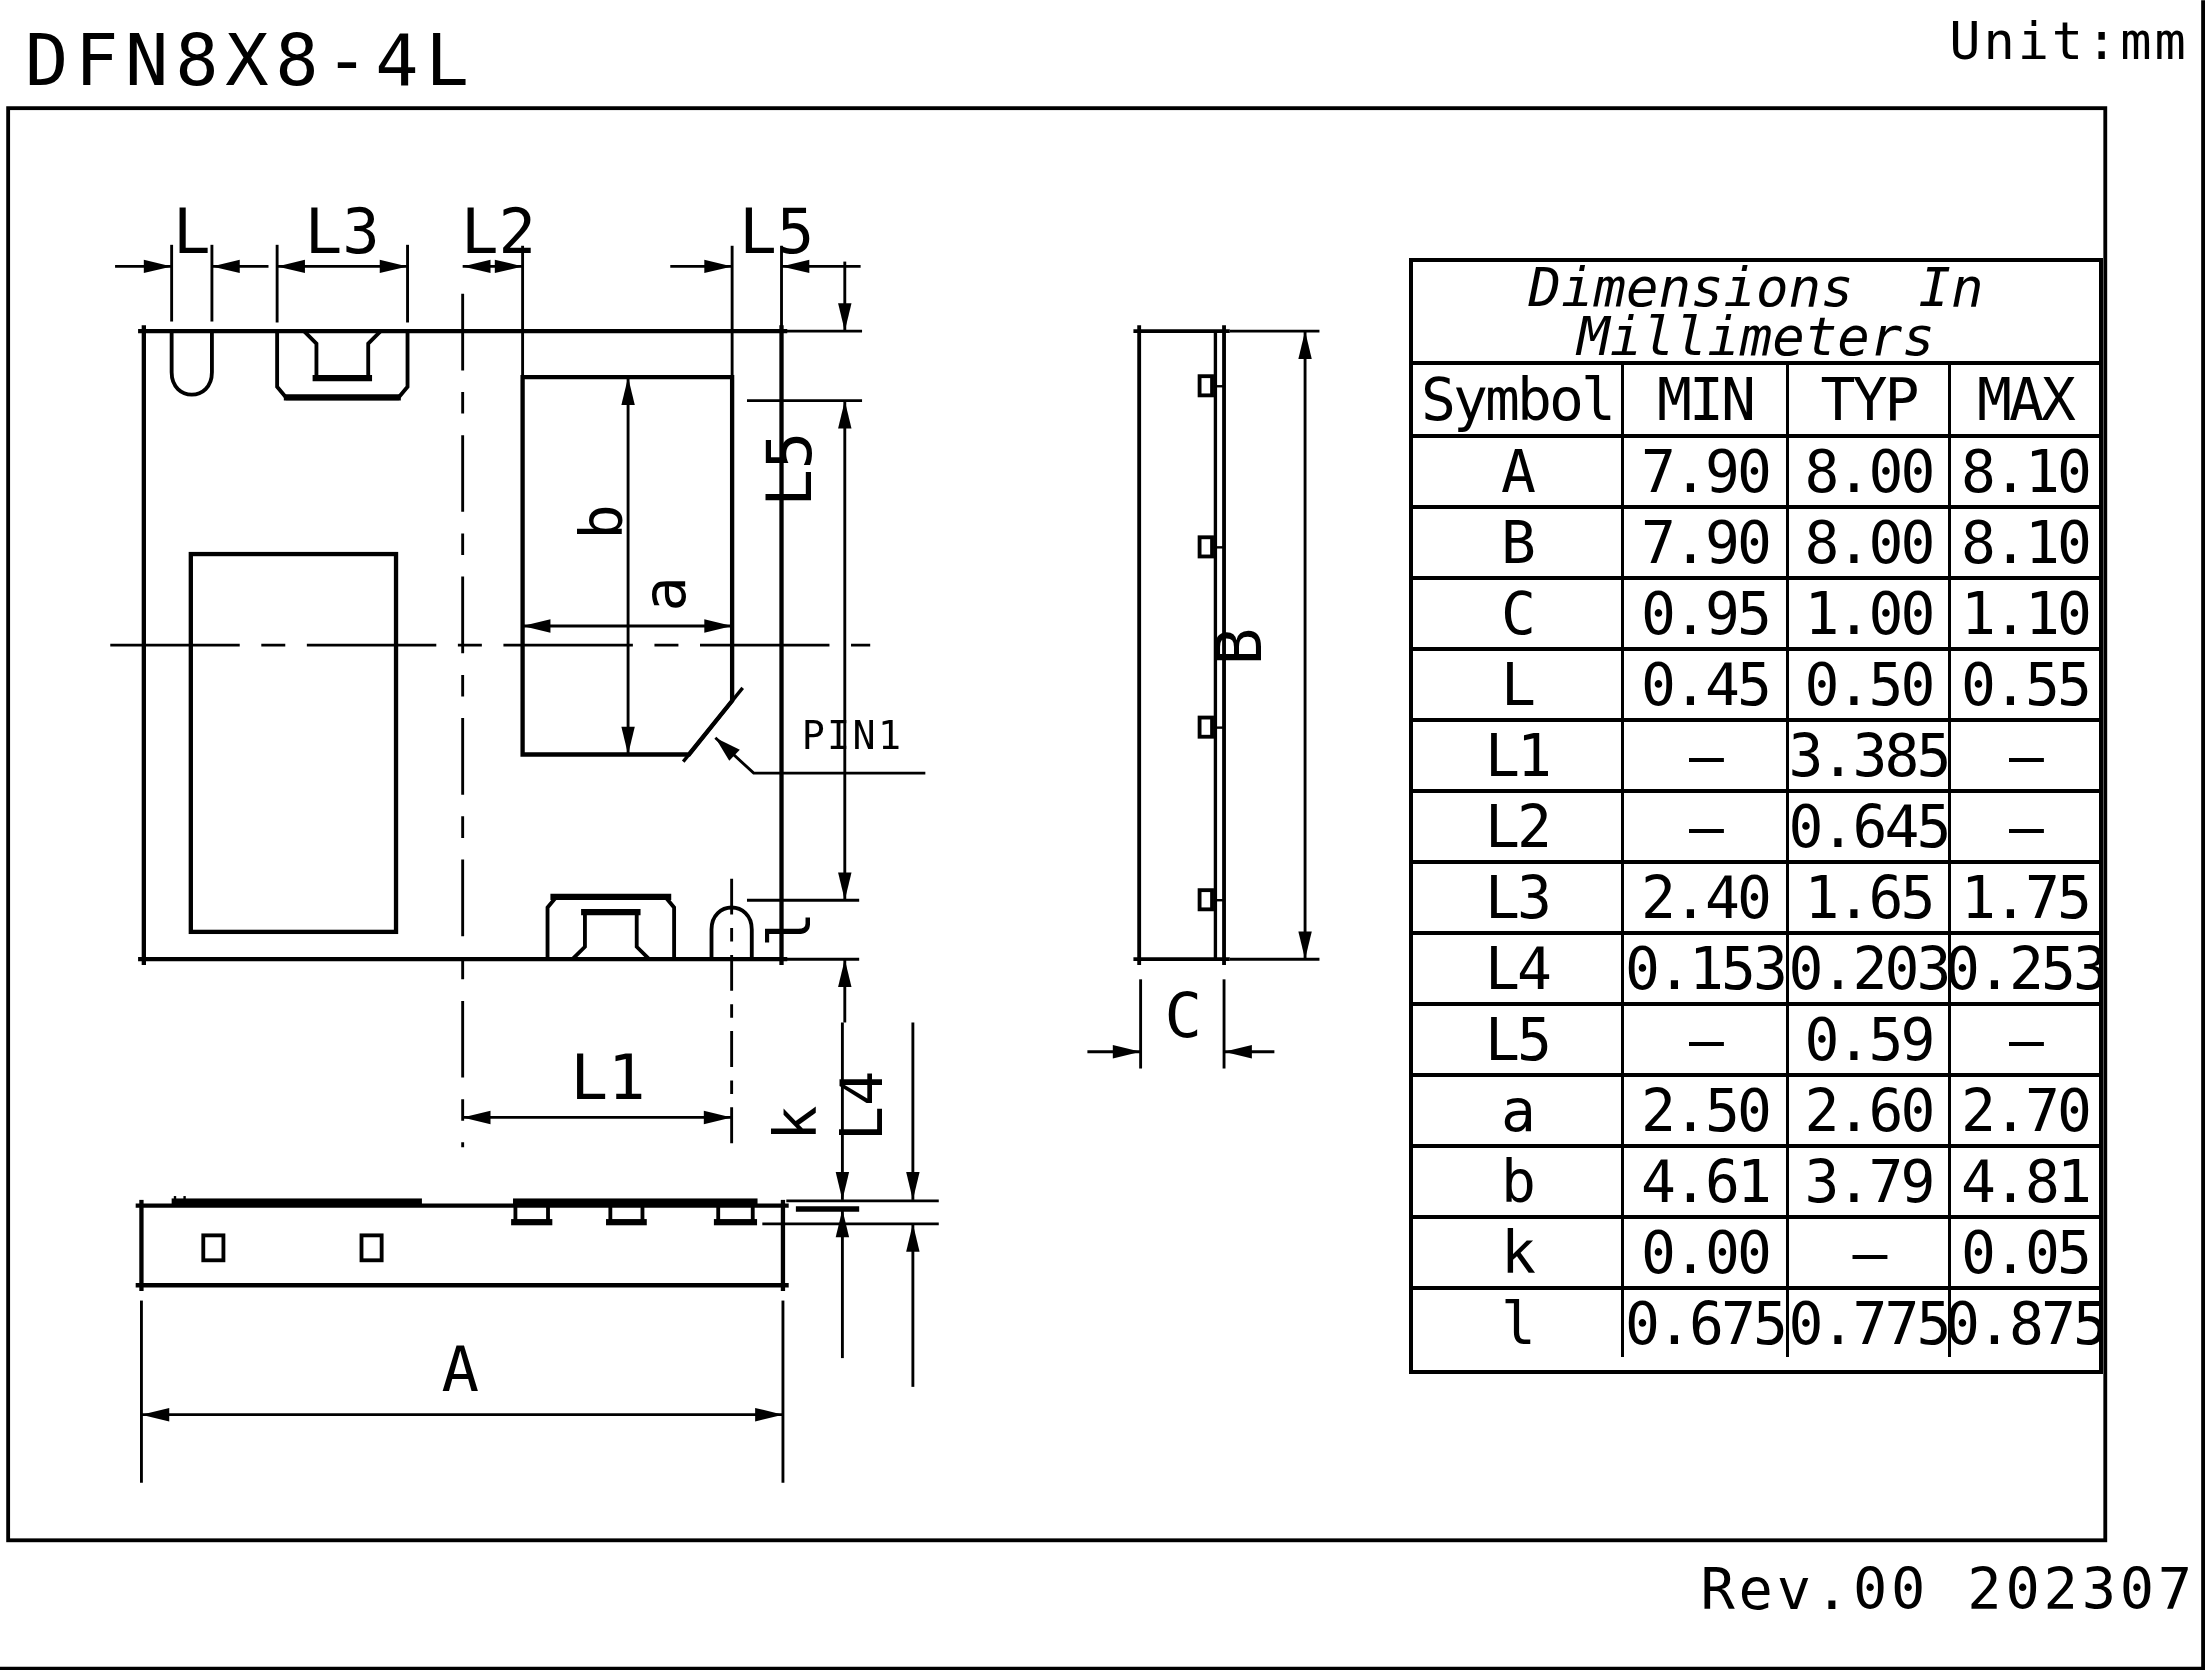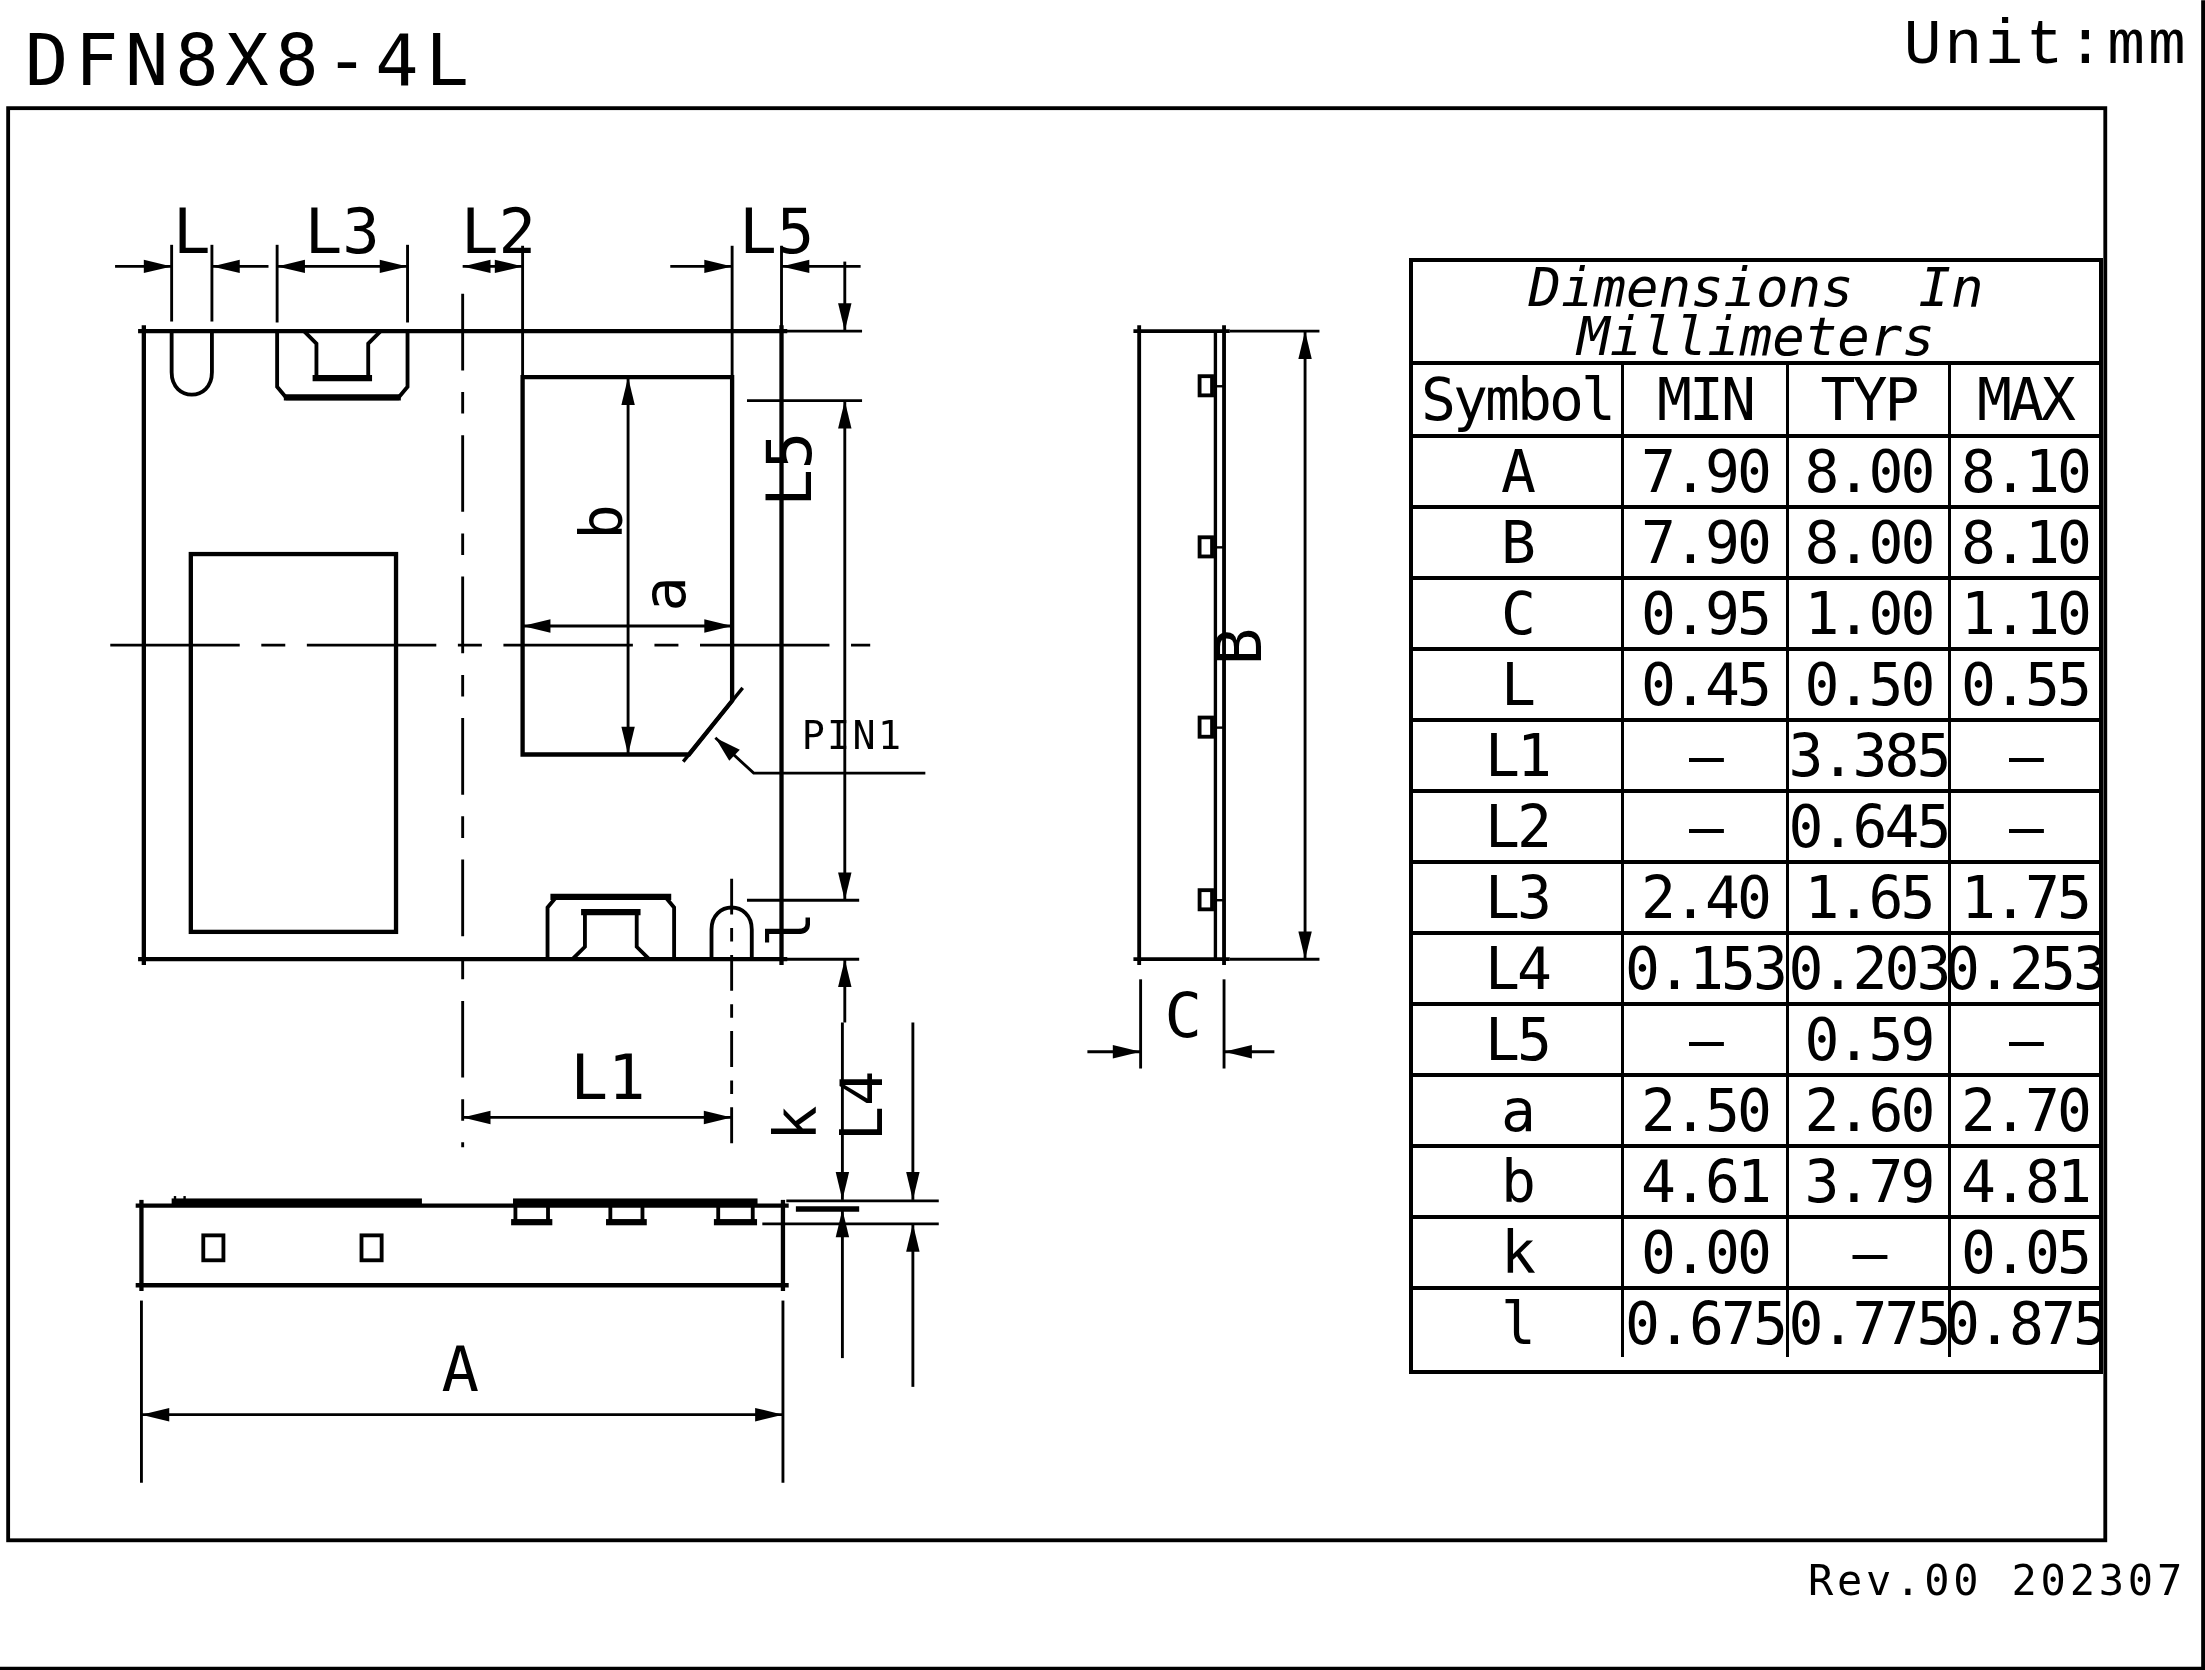--- a/index.html
+++ b/index.html
@@ -1,20 +1,20 @@
 <!DOCTYPE html>
 <html style="font-size:7.7px"><head>
 <meta charset="utf-8">
 <style>
   html,body{margin:0;padding:0;background:#fff;}
   .page{position:relative;width:2205px;height:1671px;background:#fff;overflow:hidden;
         font-family:"DejaVu Sans Mono",monospace;color:#000;}
   .page-title{position:absolute;left:25px;top:18px;font-size:72px;letter-spacing:6.7px;white-space:pre;}
-  .unit-label{position:absolute;right:16.3px;top:10.5px;font-size:63px;letter-spacing:2.9px;white-space:pre;font-family:Liberation Mono, monospace;}
-  .rev-label{position:absolute;right:19px;top:1556px;font-size:42px;letter-spacing:3.8px;white-space:pre;}
+  .unit-label{position:absolute;right:16.3px;top:10.5px;font-size:52px;letter-spacing:2.9px;white-space:pre;}
+  .rev-label{position:absolute;right:9px;top:1556px;font-size:57px;letter-spacing:3.8px;white-space:pre;}
   svg.drawing{position:absolute;left:0;top:0;}
   svg.drawing text{font-family:"DejaVu Sans Mono",monospace;fill:#000;}
   .dim-label{font-size:130px;}
   .dim-label-sm{font-size:122px;}
   .pin1-label{font-size:80px;letter-spacing:5px;}
 
   .dims-table{position:absolute;left:1409px;top:258px;width:694px;height:1116px;
               border:4.3px solid #000;box-sizing:border-box;background:#fff;}
   .t-title{height:99px;display:flex;flex-direction:column;align-items:center;justify-content:center;
            font-size:54px;line-height:49px;white-space:pre;font-style:italic;}

